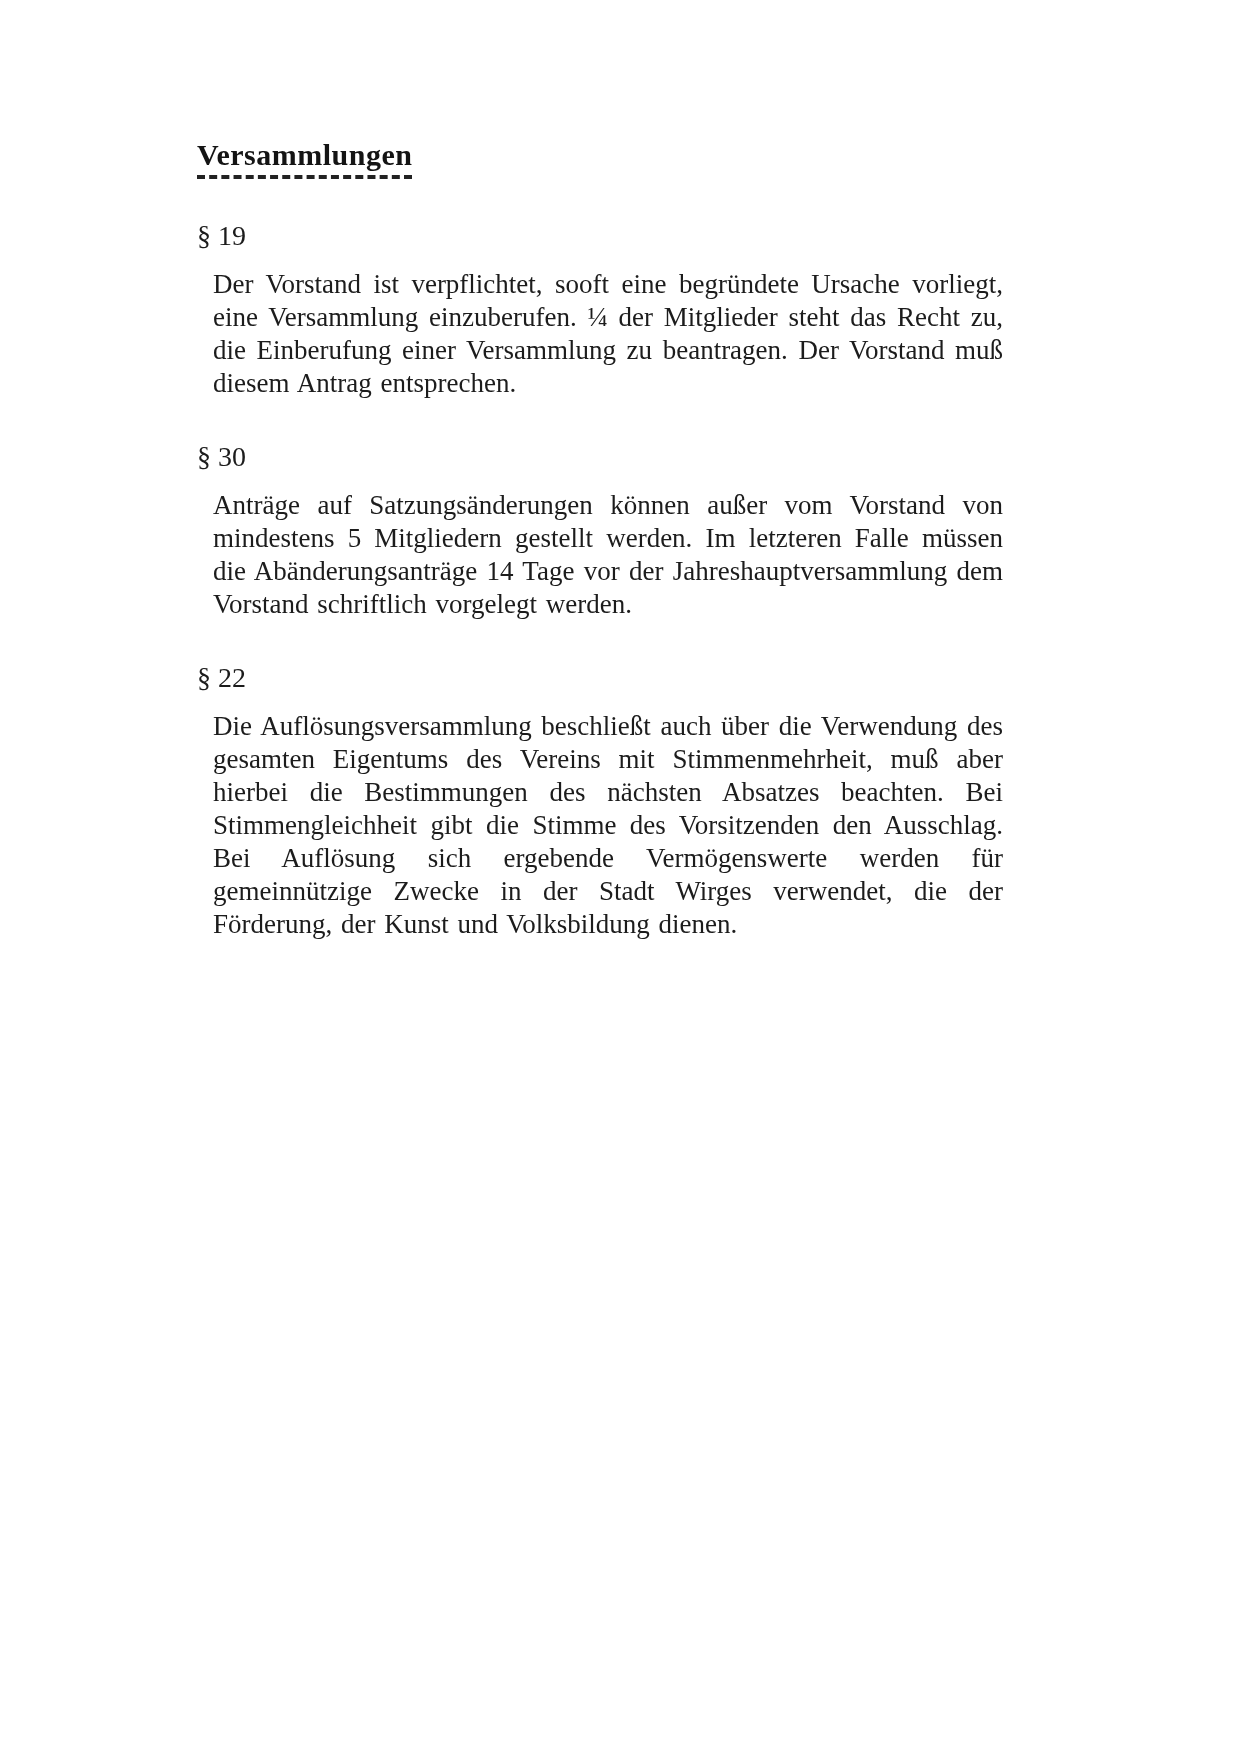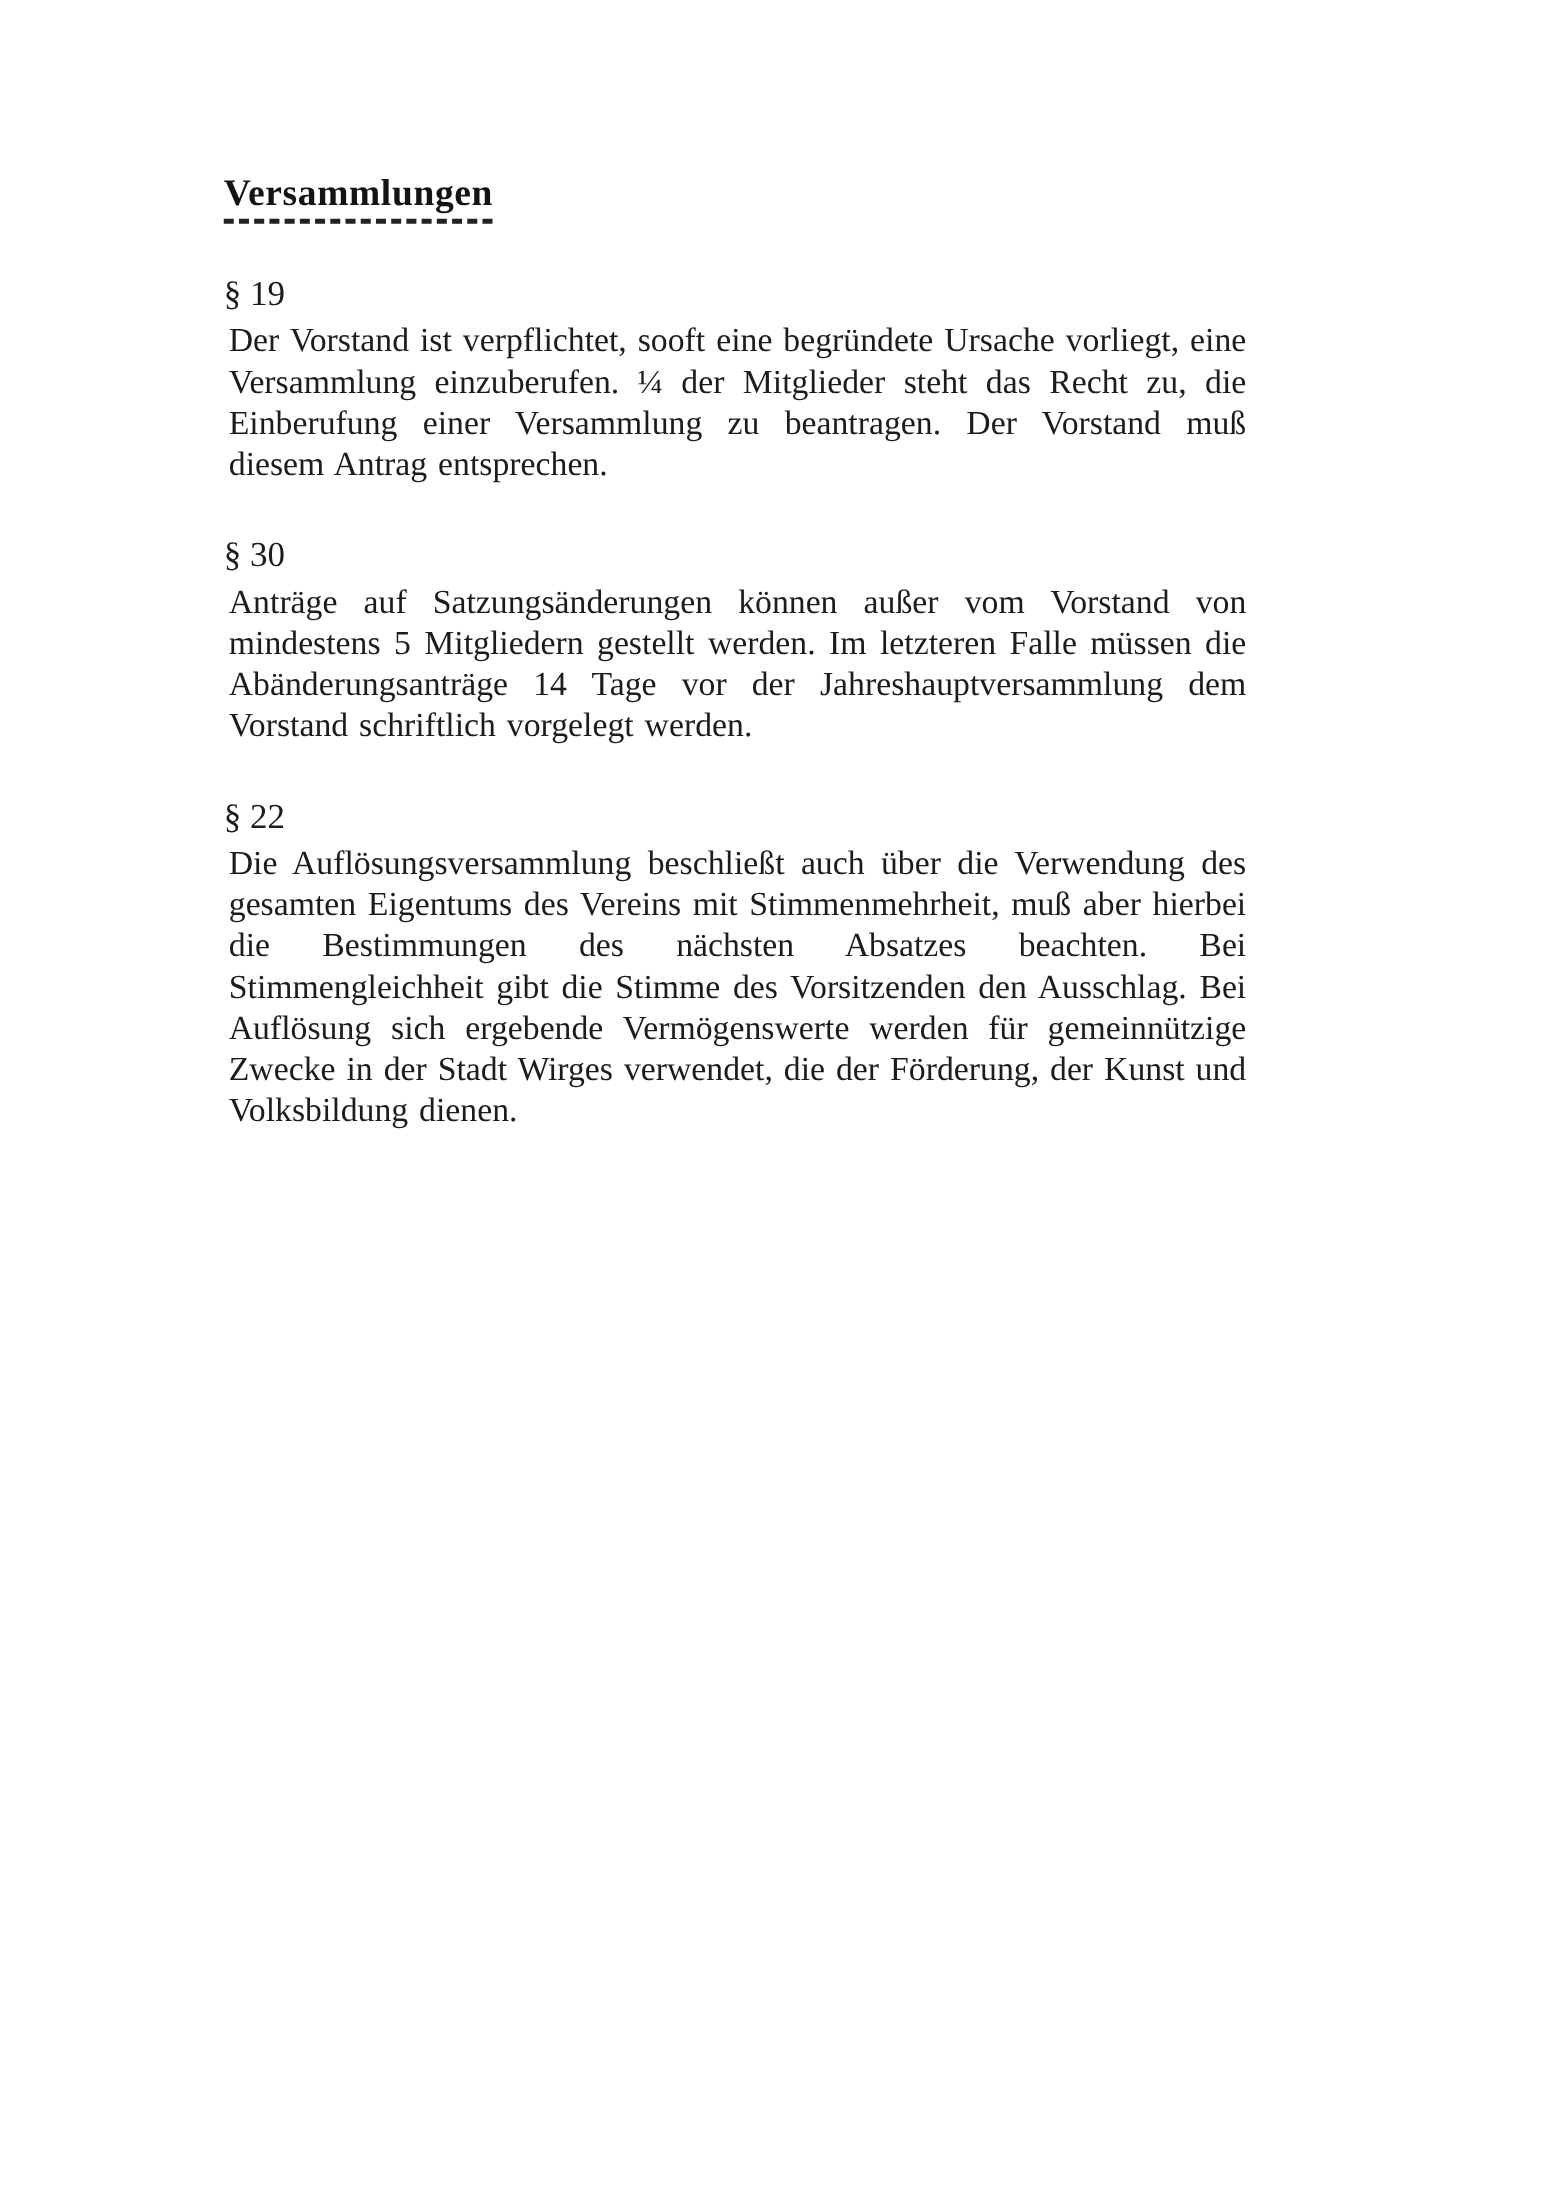--- a/index.html
+++ b/index.html
@@ -12,21 +12,21 @@
   }
   .page {
     position: relative;
     width: 1240px;
     height: 1754px;
     background: #ffffff;
     overflow: hidden;
   }
   .content {
     position: absolute;
-    left: 179px;
+    left: 197px;
     top: 138px;
     width: 822px;
     color: #1c1c1c;
   }
   .doc-heading {
     display: inline-block;
     margin: 0;
     font-size: 30px;
     font-weight: bold;
     letter-spacing: 0.5px;
@@ -36,21 +36,21 @@
   }
   .clause {
     margin-top: 40px;
   }
   .clause-number {
     font-size: 28px;
     line-height: 33px;
     color: #1c1c1c;
   }
   .clause p {
-    margin: 4px;
+    margin: 16px;
     font-size: 27px;
     line-height: 33px;
     text-align: justify;
     text-align-last: left;
     word-spacing: 2px;
     color: #1c1c1c;
   }
 </style>
 </head>
 <body>

